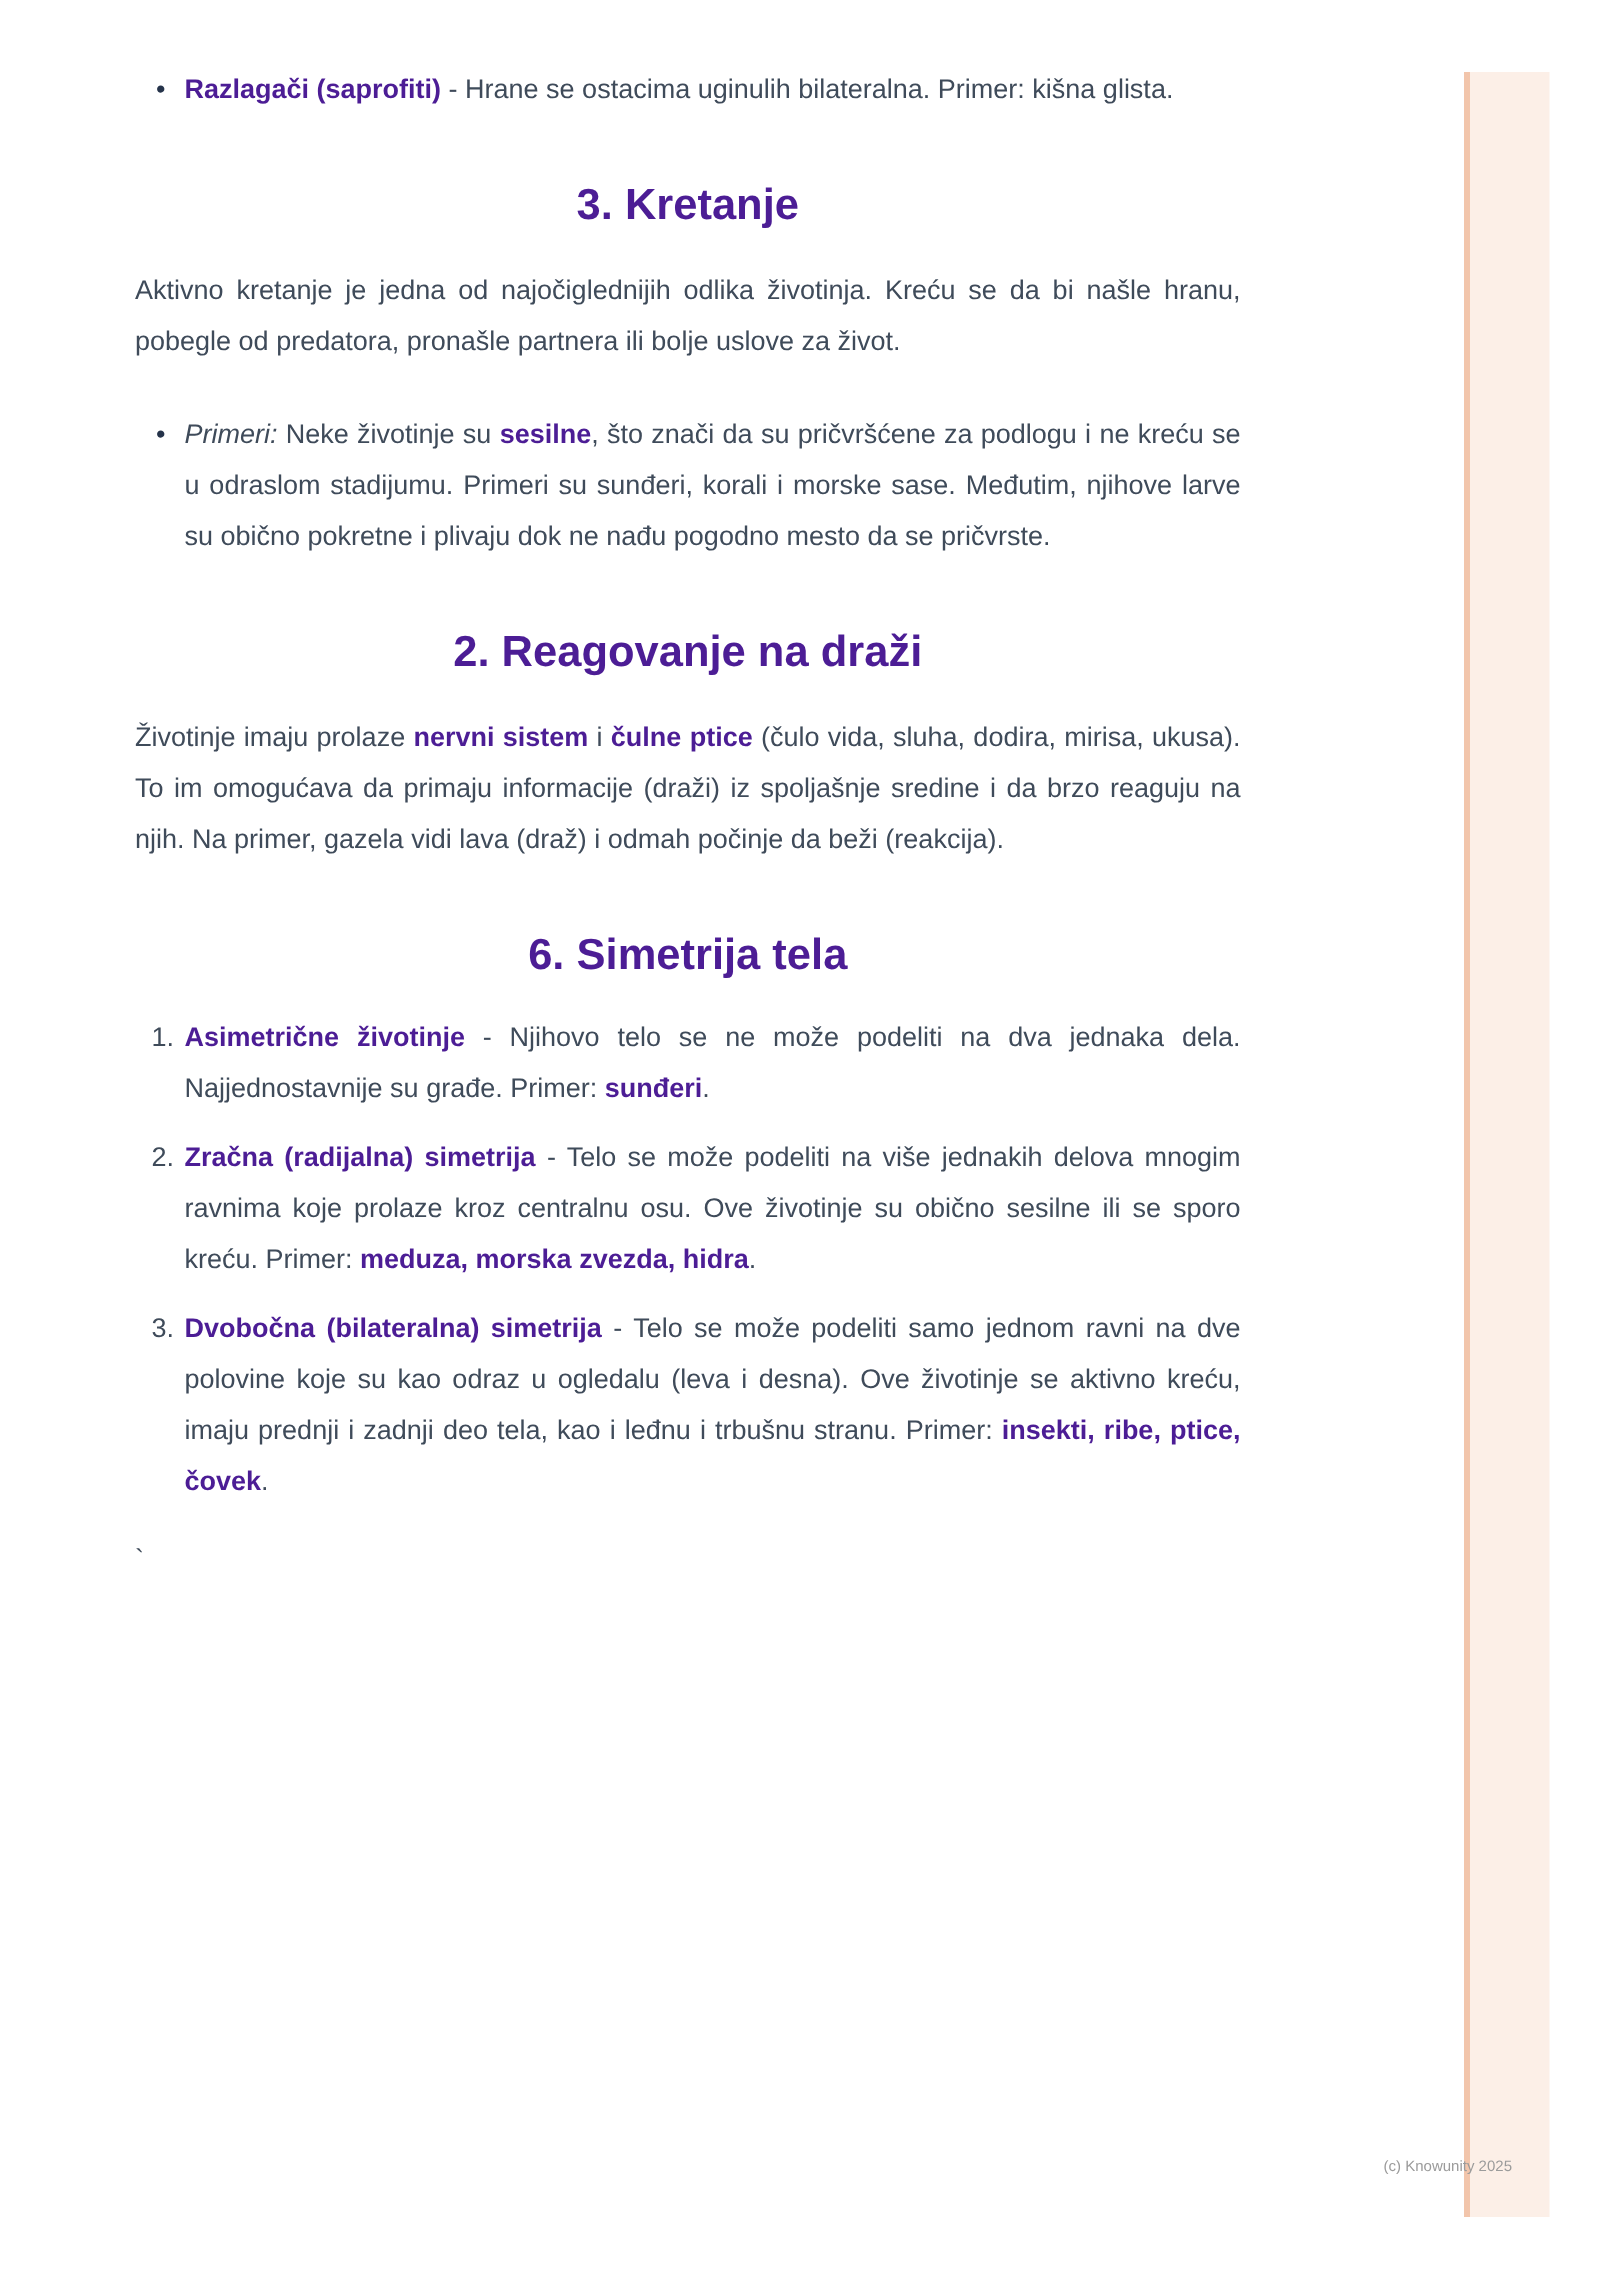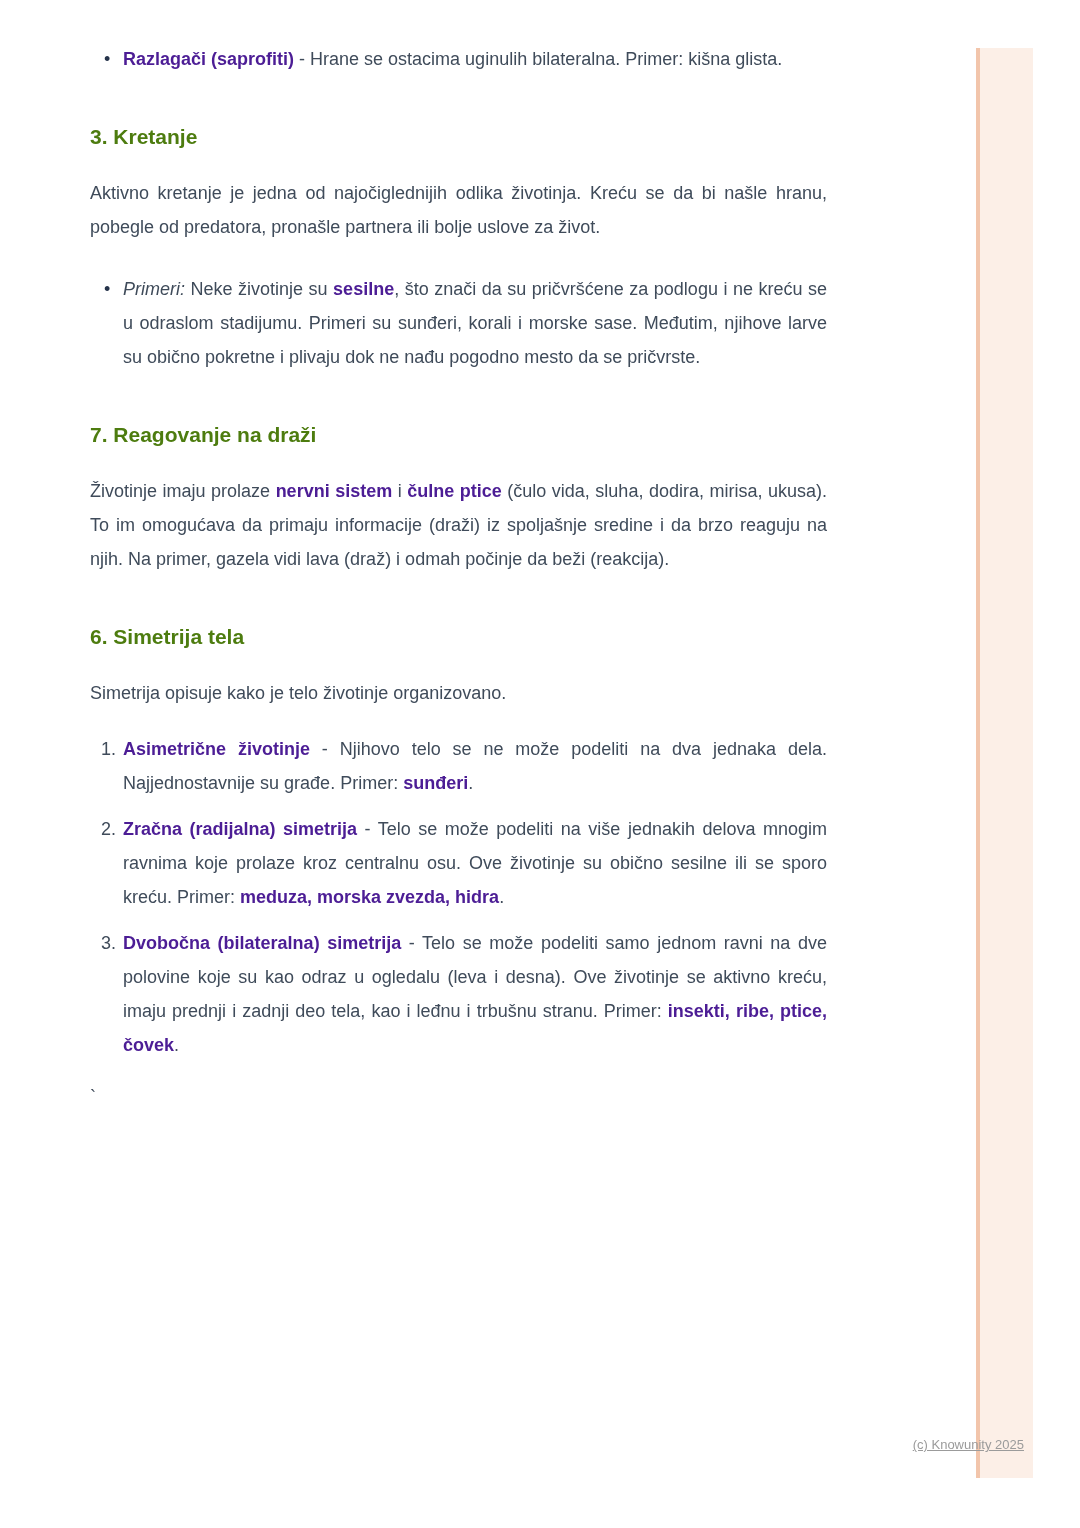--- a/index.html
+++ b/index.html
@@ -24,26 +24,26 @@
     position: absolute;
     left: 90px;
     top: 42px;
     width: 737px;
     color: #3f4b5a;
     font-size: 18px;
     line-height: 34px;
     text-align: justify;
   }
   h2.sec {
-    color: #4d7c0f;
-    font-size: 21px;
+    color: #4c1d95;
+    font-size: 29px;
     line-height: 30px;
     font-weight: bold;
     margin: 46px 0 0 0;
-    text-align: left;
+    text-align: center;
   }
   .para { margin: 24px 0 0 0; }
   b, .term { font-weight: bold; color: #4c1d95; }
   .note-label { font-style: italic; }
   ul.blist, ol.olist { list-style: none; margin: 0; padding: 0; }
   ul.blist { margin-top: 28px; }
   ul.blist.first { margin-top: 0; }
   ol.olist { margin-top: 22px; }
   .bitem, .oitem { display: flex; }
   .oitem + .oitem { margin-top: 12px; }
@@ -58,25 +58,24 @@
     flex: 0 0 33px;
     box-sizing: border-box;
     padding-left: 11px;
     text-align: left;
   }
   .btext, .otext { flex: 1; text-align: justify; }
   .stray { margin-top: 18px; text-align: left; }
   .footer {
     position: absolute;
     top: 1437px;
-    right: 56px;
-    font-size: 13px;
+    right: 72px;
+    font-size: 10px;
     line-height: 16px;
     color: #9b9b9b;
-    text-decoration: underline;
   }
 </style>
 </head>
 <body>
 
 <div class="stripe"></div>
 
 <div class="content">
 
   <ul class="blist first">
@@ -89,25 +88,24 @@
   <h2 class="sec">3. Kretanje</h2>
   <p class="para">Aktivno kretanje je jedna od najočiglednijih odlika životinja. Kreću se da bi našle hranu, pobegle od predatora, pronašle partnera ili bolje uslove za život.</p>
 
   <ul class="blist">
     <li class="bitem">
       <span class="bmark">•</span>
       <span class="btext"><span class="note-label">Primeri:</span><span> Neke životinje su </span><b>sesilne</b><span>, što znači da su pričvršćene za podlogu i ne kreću se u odraslom stadijumu. Primeri su sunđeri, korali i morske sase. Međutim, njihove larve su obično pokretne i plivaju dok ne nađu pogodno mesto da se pričvrste.</span></span>
     </li>
   </ul>
 
-  <h2 class="sec">7. Reagovanje na draži</h2>
+  <h2 class="sec">2. Reagovanje na draži</h2>
   <p class="para"><span>Životinje imaju prolaze </span><b>nervni sistem</b><span> i </span><b>čulne ptice</b><span> (čulo vida, sluha, dodira, mirisa, ukusa). To im omogućava da primaju informacije (draži) iz spoljašnje sredine i da brzo reaguju na njih. Na primer, gazela vidi lava (draž) i odmah počinje da beži (reakcija).</span></p>
 
   <h2 class="sec">6. Simetrija tela</h2>
-  <p class="para">Simetrija opisuje kako je telo životinje organizovano.</p>
 
   <ol class="olist">
     <li class="oitem">
       <span class="onum">1.</span>
       <span class="otext"><b>Asimetrične životinje</b><span> - Njihovo telo se ne može podeliti na dva jednaka dela. Najjednostavnije su građe. Primer: </span><b>sunđeri</b><span>.</span></span>
     </li>
     <li class="oitem">
       <span class="onum">2.</span>
       <span class="otext"><b>Zračna (radijalna) simetrija</b><span> - Telo se može podeliti na više jednakih delova mnogim ravnima koje prolaze kroz centralnu osu. Ove životinje su obično sesilne ili se sporo kreću. Primer: </span><b>meduza, morska zvezda, hidra</b><span>.</span></span>
     </li>

